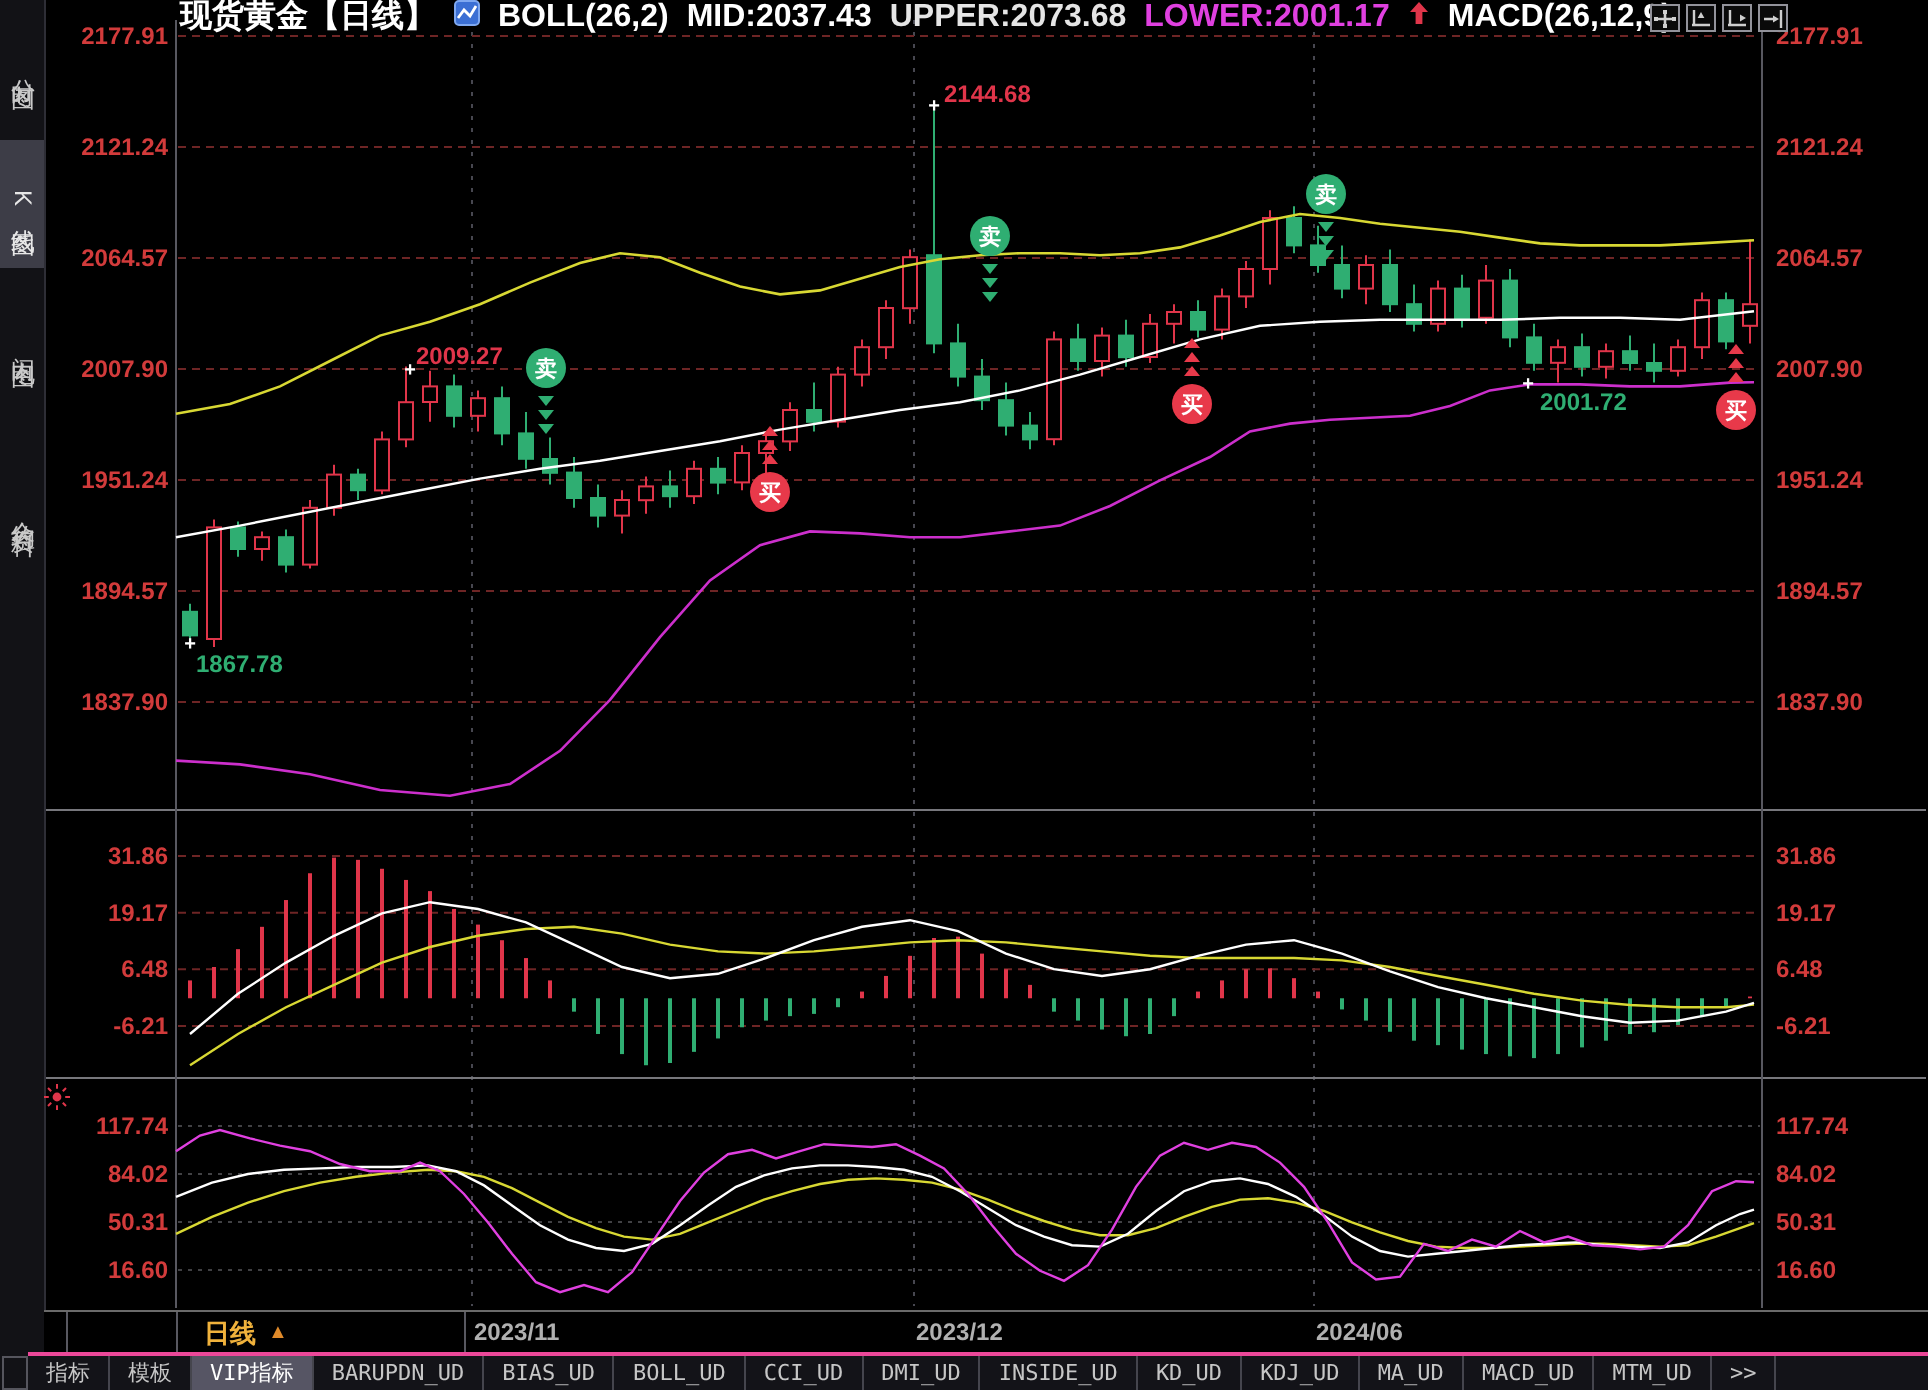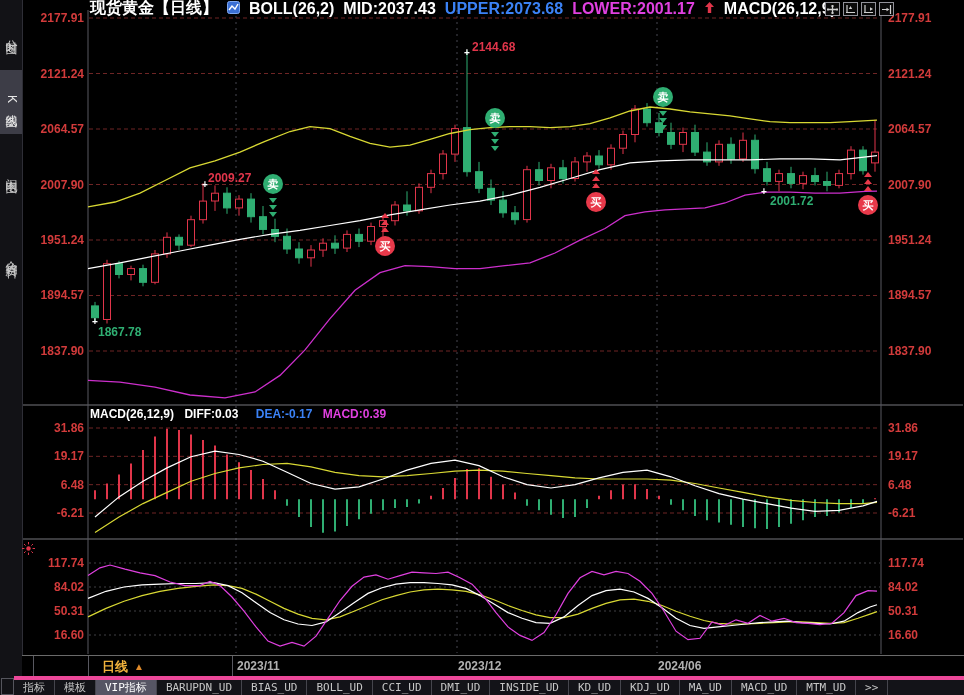--- a/index.html
+++ b/index.html
@@ -8,39 +8,39 @@
   #chart-svg{position:absolute;left:0;top:0;}
   
   #sidebar{position:absolute;left:0;top:0;width:22px;height:695px;background:#121216;
            border-right:1px solid #2e2e36;}
   .side-item{position:absolute;left:0;width:22px;display:flex;justify-content:center;align-items:center;
              writing-mode:vertical-rl;color:#c9c9c9;font-size:12px;letter-spacing:2px;cursor:pointer;}
   .side-item.sel{background:#3d3d47;color:#e8e8e8;}
   
   #main-header{position:absolute;left:90px;top:1px;height:15px;display:flex;gap:9px;align-items:center;
                font-size:16px;font-weight:bold;white-space:nowrap;}
-  .hdr-white{color:#ffffff;} .hdr-yellow{color:#3b82f6;} .hdr-magenta{color:#e040e0;}
+  .hdr-white{color:#ffffff;} .hdr-yellow{color:#e5e5e5;} .hdr-magenta{color:#e040e0;}
   #toolbar{position:absolute;left:825px;top:2px;display:flex;gap:3px;}
   .tool-btn{width:13px;height:12px;border:1px solid #92929a;display:flex;align-items:center;
             justify-content:center;background:#0a0a0a;cursor:pointer;}
   
   .pane-header{position:absolute;left:90px;font-size:12px;font-weight:bold;white-space:nowrap;}
   .pane-header span{margin-right:7px;}
   
   #xaxis-row{position:absolute;left:22px;top:655px;width:942px;height:24px;background:#000;
              border-top:1px solid #6a6a6a;box-sizing:border-box;padding-left:41px;}
   .vdiv{position:absolute;top:0;width:1px;height:21px;background:#585860;}
   #period-cell{position:absolute;left:80px;top:0;height:21px;display:flex;align-items:center;gap:6px;
                cursor:pointer;}
   #period-label{color:#f0b23c;font-size:13px;font-weight:bold;}
   #period-arrow{color:#e08a2a;font-size:10px;}
   .month-label{position:absolute;top:3px;color:#b0b0b0;font-size:12px;font-weight:bold;}
   
   #tabbar{position:absolute;left:14px;top:676px;width:950px;height:19px;background:#131318;
-          border-top:4px solid #ec4899;display:flex;align-items:stretch;box-sizing:border-box;}
+          border-top:2px solid #ec4899;display:flex;align-items:stretch;box-sizing:border-box;}
   .tab{display:flex;align-items:center;padding:0 9px;color:#c6c6c6;font-size:11px;
        font-family:"DejaVu Sans Mono","Liberation Sans",sans-serif;border-right:1px solid #45454d;
        cursor:pointer;white-space:nowrap;}
   .tab.sel{background:#565564;color:#ffffff;}
   #corner-box{position:absolute;left:1px;top:678px;width:11px;height:15px;border:1px solid #55555d;}
   #kdj-gear{position:absolute;left:21px;top:541px;}
 </style>
 </head>
 <body>
 <div id="root">
@@ -396,25 +396,20 @@
         </svg>
       </span>
       <span class="tool-btn">
         <svg width="11" height="9">
           <path d="M9.5 0 V9 M1 4.5 H7" stroke="#cfcfcf" stroke-width="1.2" fill="none"></path>
           <path d="M8.5 4.5 L5.5 2.8 V6.2 Z" fill="#cfcfcf"></path>
         </svg>
       </span>
     </div>
 
-  <div class="pane-header" style="top:407px">
-    <span class="hdr-white"><span>MACD(26,12,9)</span> <span>DIFF:0.03</span></span>
-    <span class="hdr-yellow">DEA:-0.17</span>
-    <span class="hdr-magenta">MACD:0.39</span>
-  </div>
 
 
   <span id="kdj-gear">
     <svg width="15" height="15">
       <circle cx="7.5" cy="7.5" r="2.2" fill="#e0354a"></circle>
       <g stroke="#e0354a" stroke-width="1">
         <line x1="7.5" y1="1" x2="7.5" y2="3.4"></line>
           <line x1="7.5" y1="11.6" x2="7.5" y2="14"></line>
         <line x1="1" y1="7.5" x2="3.4" y2="7.5"></line>
           <line x1="11.6" y1="7.5" x2="14" y2="7.5"></line>

